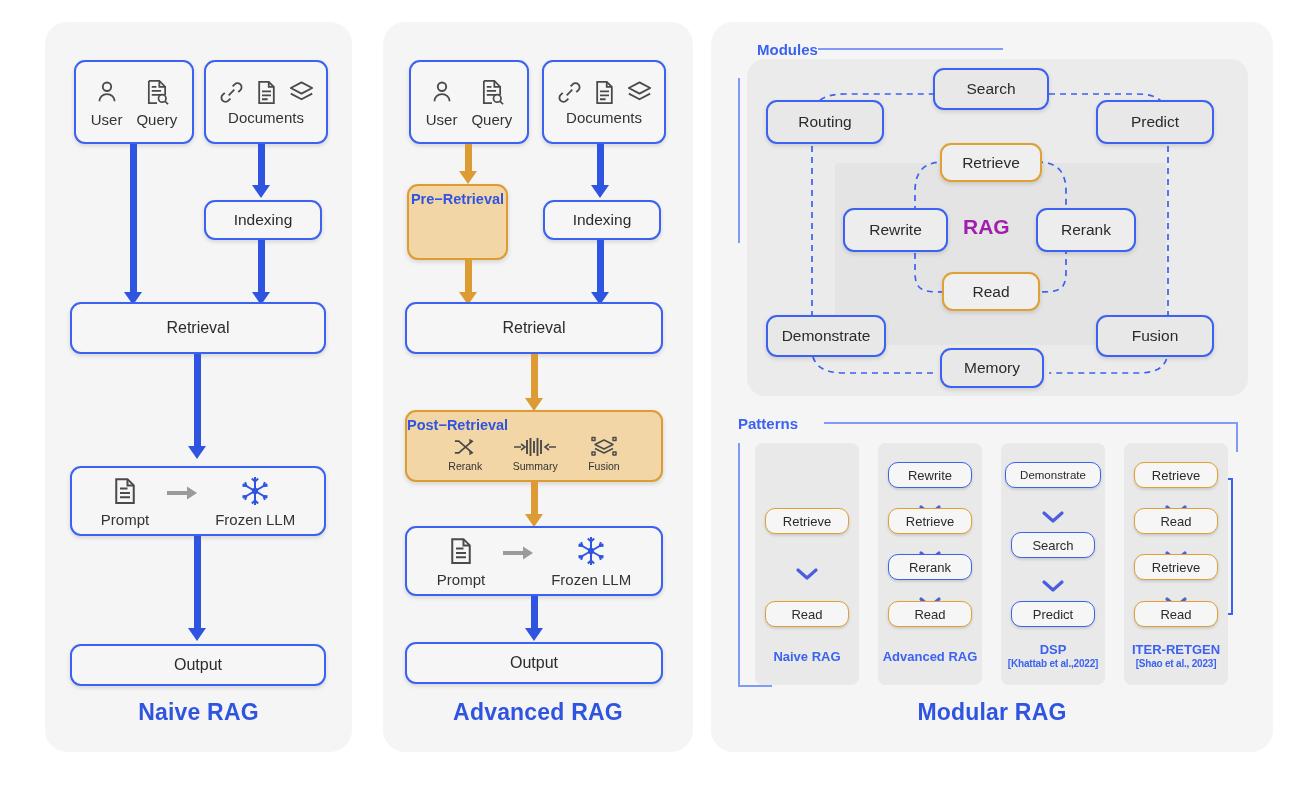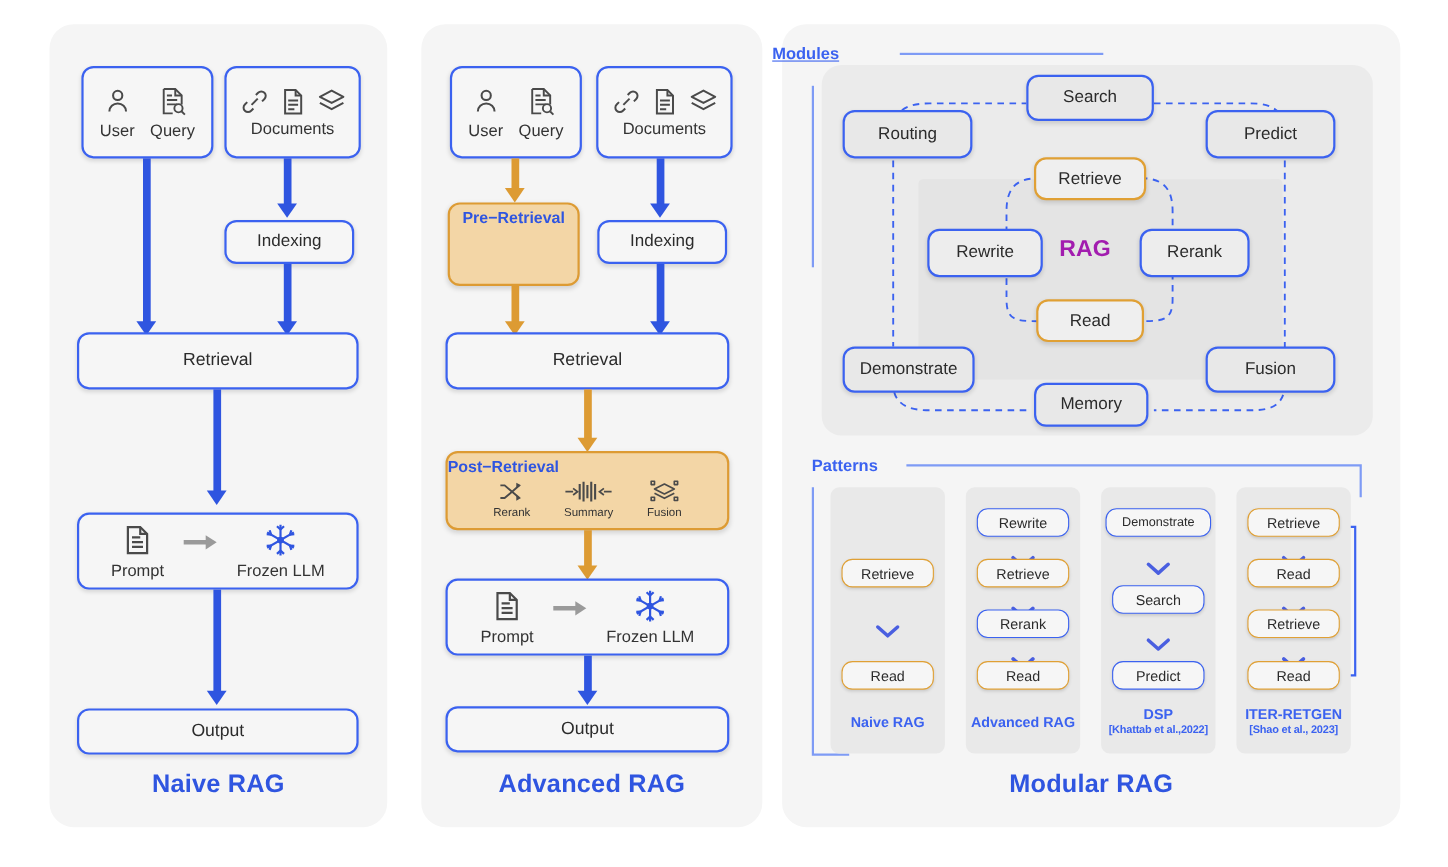--- a/index.html
+++ b/index.html
@@ -306,21 +306,21 @@
           <path d="M2.5 13 12 18l9.5-5"></path>
       </svg>
     </div>
     <span class="ico-label">Documents</span>
   </div>
 </div>
 
 <div class="arrow-v orange" style="left:465px; top:144px; height:30px;"></div>
 <div class="arrow-head orange" style="left:459px; top:171px;"></div>
 
-<div class="box-orange-fill" style="left:407px; top:184px; width:120px; height:76px;">
+<div class="box-orange-fill" style="left:407px; top:184px; width:101px; height:76px;">
   <div style="color:#2f55e0;font-weight:bold;font-size:14.5px;text-align:center;margin-top:5px;">Pre−Retrieval</div>
 </div>
 
 <div class="arrow-v" style="left:597px; top:144px; height:44px;"></div>
 <div class="arrow-head" style="left:591px; top:185px;"></div>
 
 <div class="node" style="left:543px; top:200px; width:118px; height:40px;">
   <span>Indexing</span>
 </div>
 
@@ -405,21 +405,21 @@
 <div class="arrow-head" style="left:525px; top:628px;"></div>
 
 <div class="node wide" style="left:405px; top:642px; width:258px; height:42px;">
   <span>Output</span>
 </div>
 
 <div class="panel" id="panel-modular">
   <div class="panel-title">Modular RAG</div>
 </div>
 
-<div class="section-label" style="left:702px; top:41px;text-decoration:underline;">Modules</div>
+<div class="section-label" style="left:757px; top:41px;">Modules</div>
 <div class="section-rule" style="left:818px; top:48px; width:185px;"></div>
 <div class="section-vrule" style="left:738px; top:78px; height:165px;"></div>
 
 <div class="mod-outer" style="left:747px; top:59px; width:501px; height:337px;"></div>
 <div class="mod-inner" style="left:835px; top:163px; width:331px; height:182px;"></div>
 
 <svg class="overlay">
 
   <g stroke="#3b62f0" stroke-width="1.7" fill="none" stroke-dasharray="6,5">
     <path d="M812 120 C812 100 825 94 845 94 L933 94"></path>

